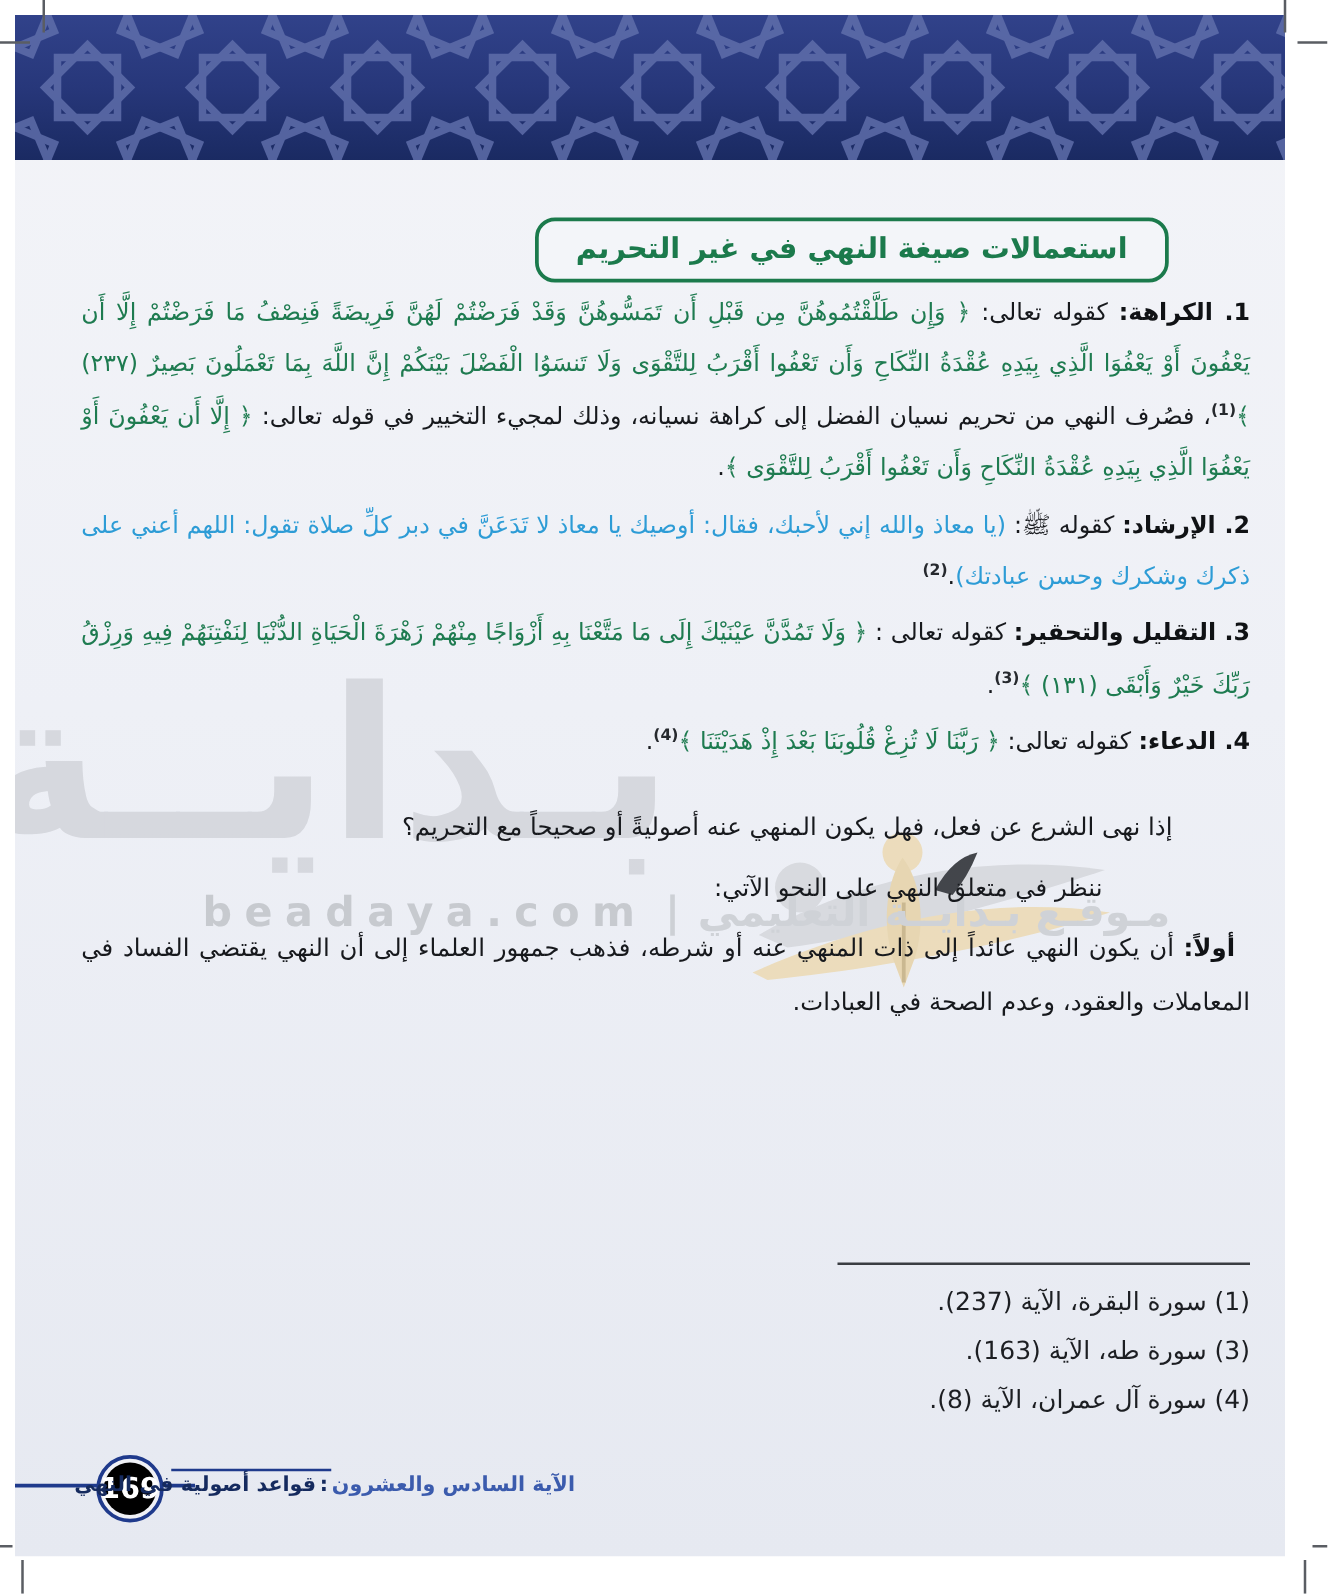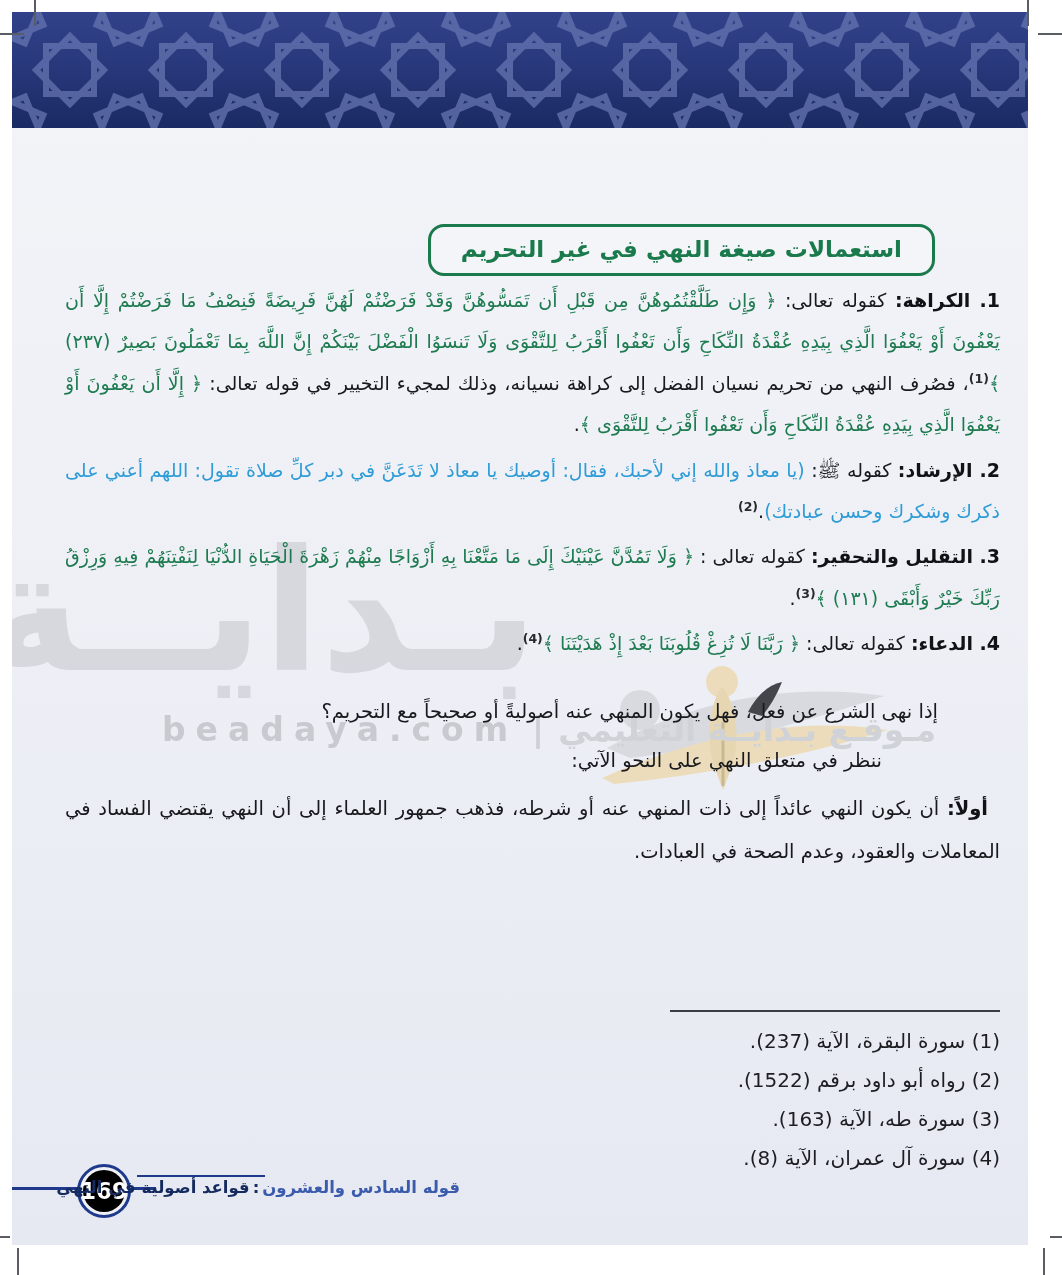--- a/index.html
+++ b/index.html
@@ -34,21 +34,21 @@
   
   .content{
     position:absolute;top:116px;left:0;right:0;z-index:1;
     direction:rtl;padding:0 28px 0 53px;color:#17191d;
   }
   .title-box{
     width:fit-content;border:3px solid #1b7a4c;border-radius:16px;
     background:#f3f5f9;color:#1b7a4c;font-weight:bold;font-size:23px;
     padding:9px 30px 11px 30px;letter-spacing:0;
   }
-  .title-box.first{margin:96px 65px 0 0;}
+  .title-box.first{margin:46px 65px 0 0;}
   .title-box.second{margin:38px 60px 0 0;}
   .intro{margin:20px 0 4px 0;font-size:19px;text-indent:95px;text-align:right;}
   .item{margin:4px 0 2px 0;font-size:19px;line-height:2.18;text-align:justify;}
   .lbl{font-weight:bold;color:#101215;}
   .quran{color:#1e7b50;}
   .hadith{color:#2d9cd6;}
   .ref{
     font-size:12.5px;vertical-align:super;direction:ltr;unicode-bidi:embed;
     font-weight:bold;color:#26292e;
   }
@@ -165,34 +165,33 @@
     <p class="para l">ننظر في متعلق النهي على النحو الآتي:</p>
     <p class="para f">
       <span class="lbl">أولاً:</span>
       <span class="txt">أن يكون النهي عائداً إلى ذات المنهي عنه أو شرطه، فذهب جمهور العلماء إلى أن النهي يقتضي الفساد في المعاملات والعقود، وعدم الصحة في العبادات.</span>
     </p>
   </div>
 
   <div class="footnotes">
     <div class="fn-rule"></div>
     <p class="fn"><span class="fn-ref">(1)</span> <span>سورة البقرة، الآية (237).</span></p>
-    <p class="fn"><span class="fn-ref">(2)</span> <span>رواه أبو داود برقم (1522).</span></p>
     <p class="fn"><span class="fn-ref">(3)</span> <span>سورة طه، الآية (163).</span></p>
     <p class="fn"><span class="fn-ref">(4)</span> <span>سورة آل عمران، الآية (8).</span></p>
   </div>
 
   <div class="footer">
     <div class="f-line" style="left:-12px;top:37px;width:78px;"></div>
     <div class="f-line" style="left:120px;top:37px;width:24px;"></div>
     <div class="f-line" style="left:125px;top:25px;width:128px;height:2px;"></div>
     <div class="page-badge">
       <div class="page-badge-inner">169</div>
     </div>
     <div class="f-text">
-      <span class="f-lesson">قوله السادس والعشرون</span><span class="f-sep">:</span><span class="f-topic">قواعد أصولية في النهي</span>
+      <span class="f-lesson">الآية السادس والعشرون</span><span class="f-sep">:</span><span class="f-topic">قواعد أصولية في النهي</span>
     </div>
   </div>
 
 </div>
 
 <div class="crop" style="left:34px;top:0;width:2px;height:26px;"></div>
 <div class="crop" style="left:0;top:33px;width:24px;height:2px;"></div>
 <div class="crop" style="left:1027px;top:0;width:2px;height:26px;"></div>
 <div class="crop" style="left:1038px;top:33px;width:24px;height:2px;"></div>
 <div class="crop" style="left:0;top:1236px;width:10px;height:2px;"></div>

